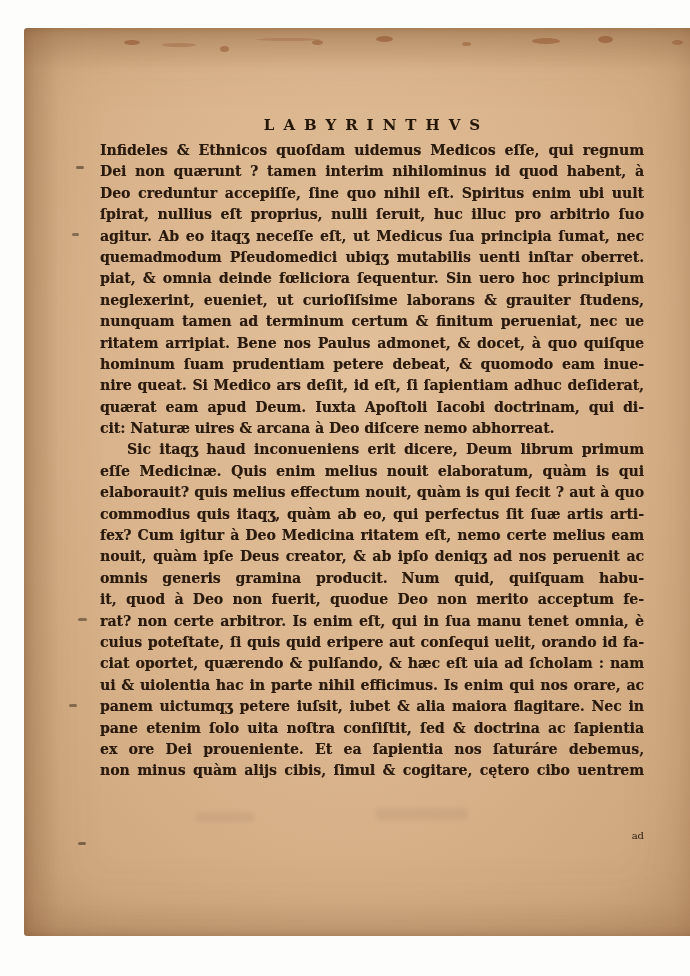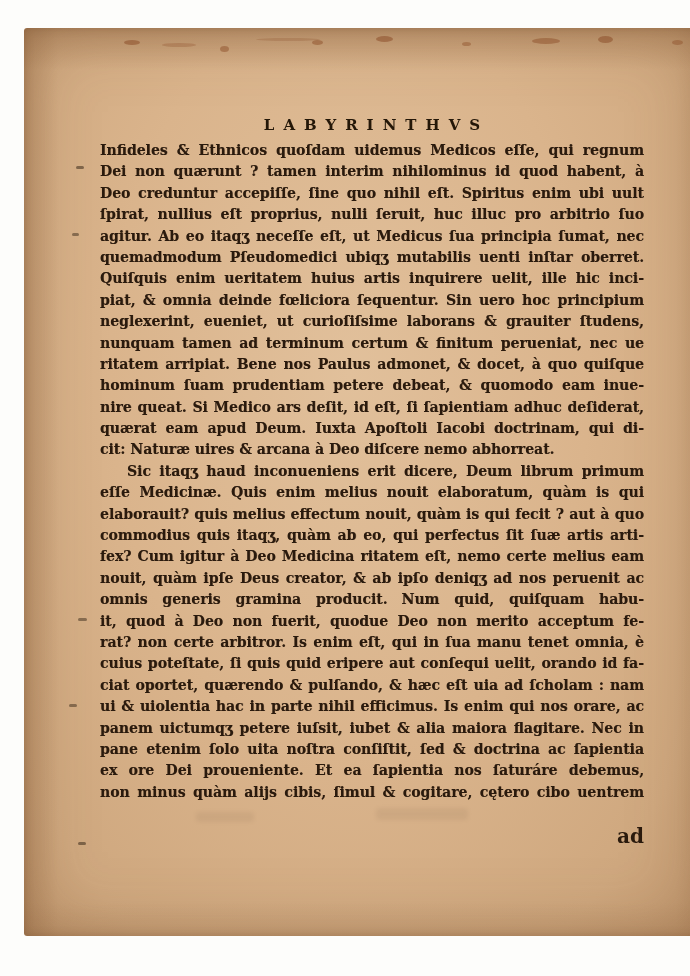--- a/index.html
+++ b/index.html
@@ -32,21 +32,21 @@
   }
   .ln{
     height:21.4px;line-height:21.4px;overflow:hidden;
     text-align:justify;text-align-last:justify;
   }
   .ln.short{text-align-last:left;}
   .ln.indent{padding-left:27px;}
   .catchword{
     position:absolute;left:76px;top:797px;width:544px;height:22px;
     line-height:22px;text-align:right;
-    font-size:20px;font-weight:700;color:#2a1a0d;
+    font-size:10px;font-weight:400;color:#2a1a0d;
   }
   .stain{position:absolute;border-radius:50%;pointer-events:none;}
   .rust{background:#8d4f2a;}
   .dark{background:#3a2a1a;border-radius:2px;}
   .ghost{
     position:absolute;background:#5a4330;opacity:.08;filter:blur(2px);
     border-radius:3px;
   }
 </style>
 </head>
@@ -76,21 +76,20 @@
 
   <h1 class="header">LABYRINTHVS</h1>
 
   <div class="textblock">
     <div class="ln">Infideles &amp; Ethnicos quoſdam uidemus Medicos eſſe, qui regnum</div>
     <div class="ln">Dei non quærunt ? tamen interim nihilominus id quod habent, à</div>
     <div class="ln">Deo creduntur accepiſſe, ſine quo nihil eſt.  Spiritus enim ubi uult</div>
     <div class="ln">ſpirat, nullius eſt proprius, nulli ſeruit,  huc illuc pro arbitrio ſuo</div>
     <div class="ln">agitur.  Ab eo itaqʒ neceſſe eſt, ut Medicus ſua principia ſumat, nec</div>
     <div class="ln">quemadmodum Pſeudomedici ubiqʒ mutabilis uenti inſtar oberret.</div>
-    <div class="ln">Quiſquis enim ueritatem huius artis inquirere uelit, ille hic inci-</div>
     <div class="ln">piat, &amp; omnia deinde fœliciora ſequentur. Sin uero hoc principium</div>
     <div class="ln">neglexerint, eueniet, ut curioſiſsime laborans &amp; grauiter ſtudens,</div>
     <div class="ln">nunquam tamen ad terminum certum &amp; finitum perueniat, nec ue</div>
     <div class="ln">ritatem arripiat. Bene nos Paulus admonet, &amp; docet, à quo quiſque</div>
     <div class="ln">hominum ſuam prudentiam petere debeat, &amp; quomodo eam inue-</div>
     <div class="ln">nire queat.  Si Medico ars deſit, id eſt, ſi ſapientiam adhuc deſiderat,</div>
     <div class="ln">quærat eam apud Deum.  Iuxta Apoſtoli Iacobi doctrinam, qui di-</div>
     <div class="ln short">cit: Naturæ uires &amp; arcana à Deo diſcere nemo abhorreat.</div>
 
     <div class="ln indent">Sic itaqʒ haud inconueniens erit dicere, Deum librum primum</div>

